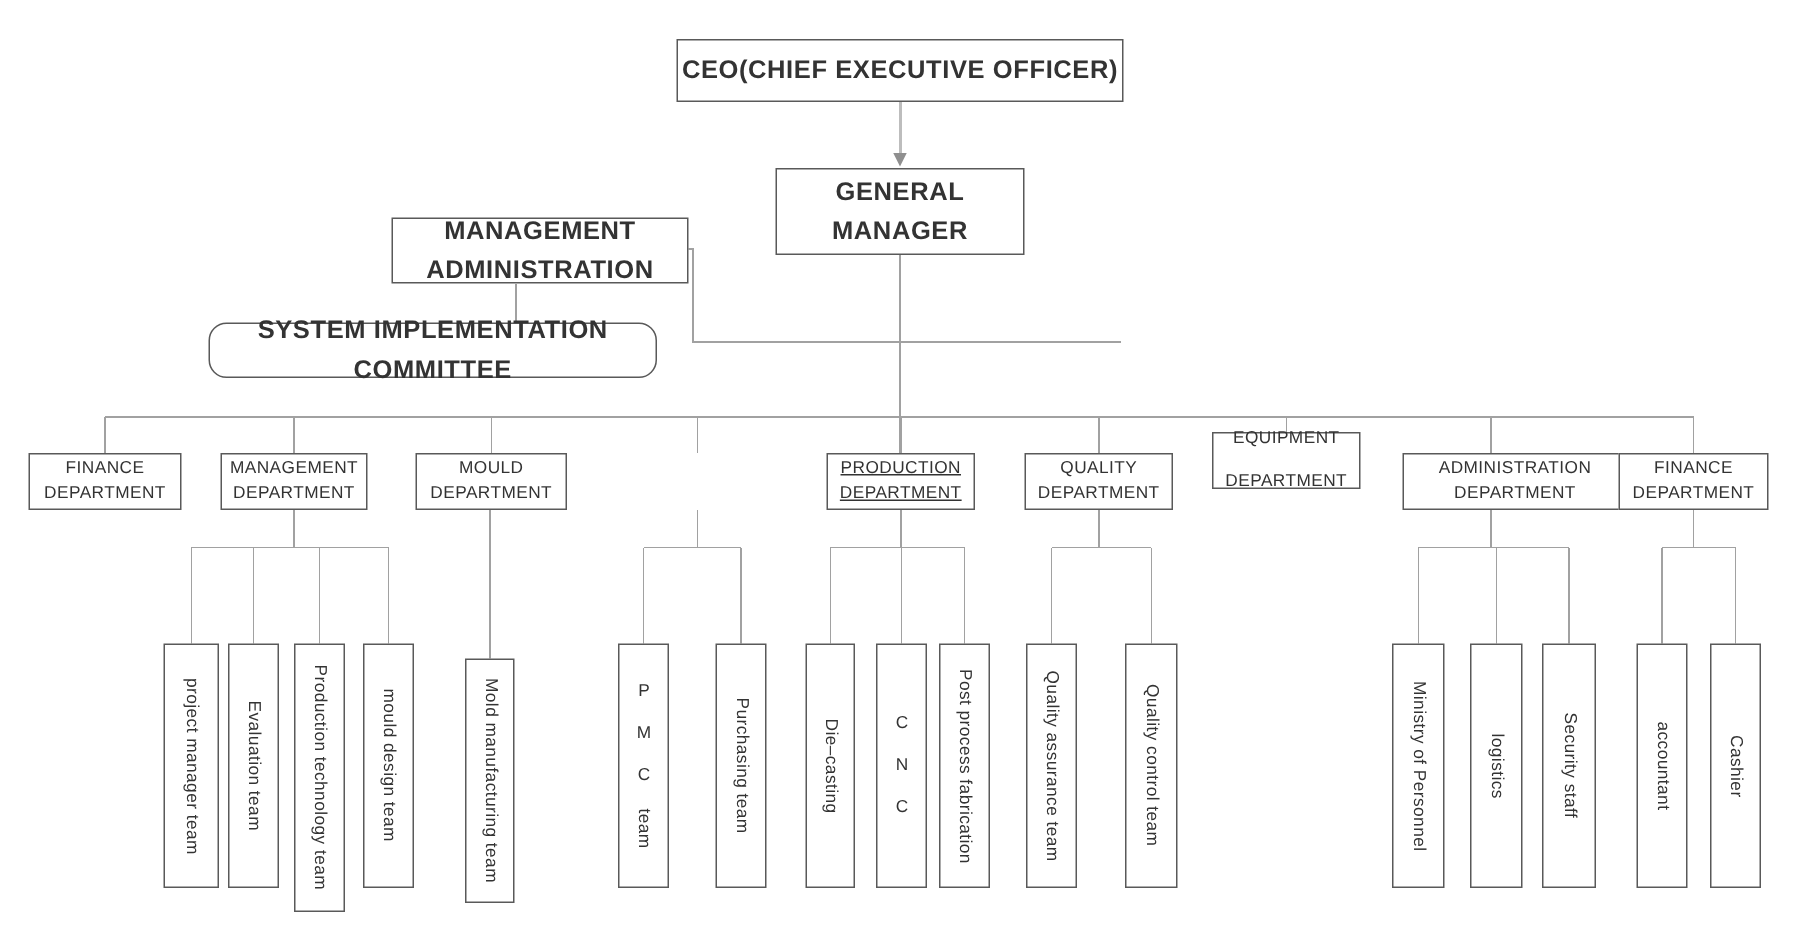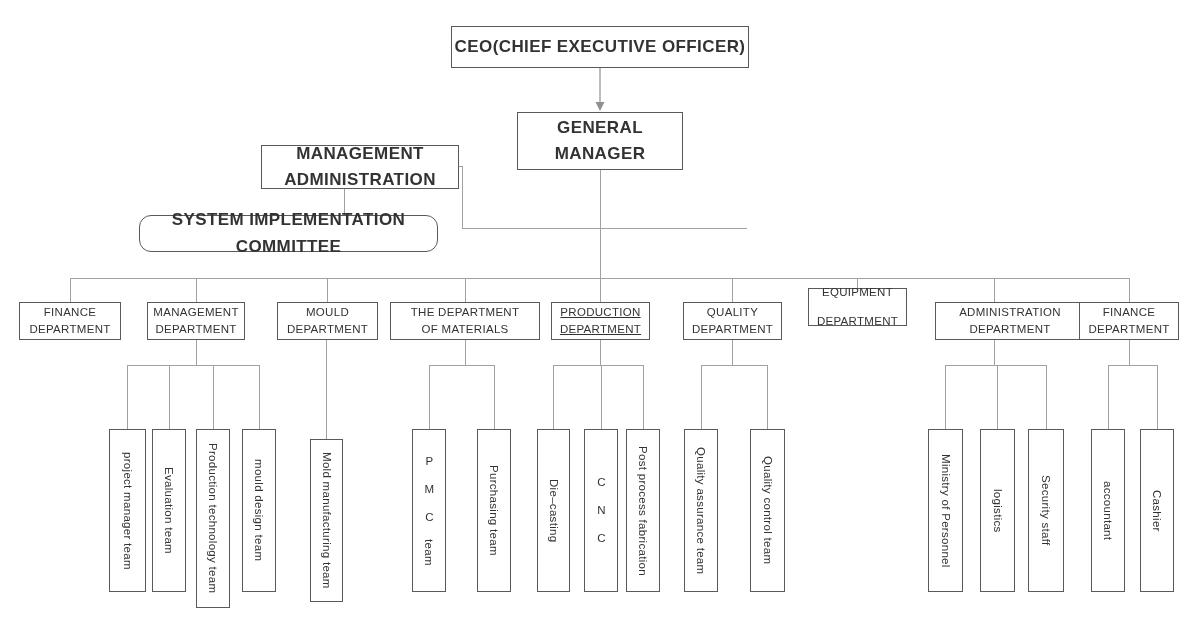--- a/index.html
+++ b/index.html
@@ -77,24 +77,20 @@
     <div class="node team" style="left: 242px; top: 429px; width: 34px; height: 163px;">
       <span class="vtext">mould design team</span>
     </div>
     <div class="node dept" style="left: 277px; top: 302px; width: 101px; height: 38px;">
       <div>MOULD</div>
       <div>DEPARTMENT</div>
     </div>
     <div class="node team" style="left: 310px; top: 439px; width: 33px; height: 163px;">
       <span class="vtext">Mold manufacturing team</span>
     </div>
-    <div class="node dept" style="left: 390px; top: 302px; width: 150px; height: 38px;">
-      <div>THE DEPARTMENT</div>
-      <div>OF MATERIALS</div>
-    </div>
     <div class="node team" style="left: 412px; top: 429px; width: 34px; height: 163px;">
       <span class="vtext"><span class="up">P M C </span><span>team</span></span>
     </div>
     <div class="node team" style="left: 477px; top: 429px; width: 34px; height: 163px;">
       <span class="vtext">Purchasing team</span>
     </div>
     <div class="node dept" style="left: 551px; top: 302px; width: 99px; height: 38px; text-decoration: underline;">
       <div>PRODUCTION</div>
       <div>DEPARTMENT</div>
     </div>

